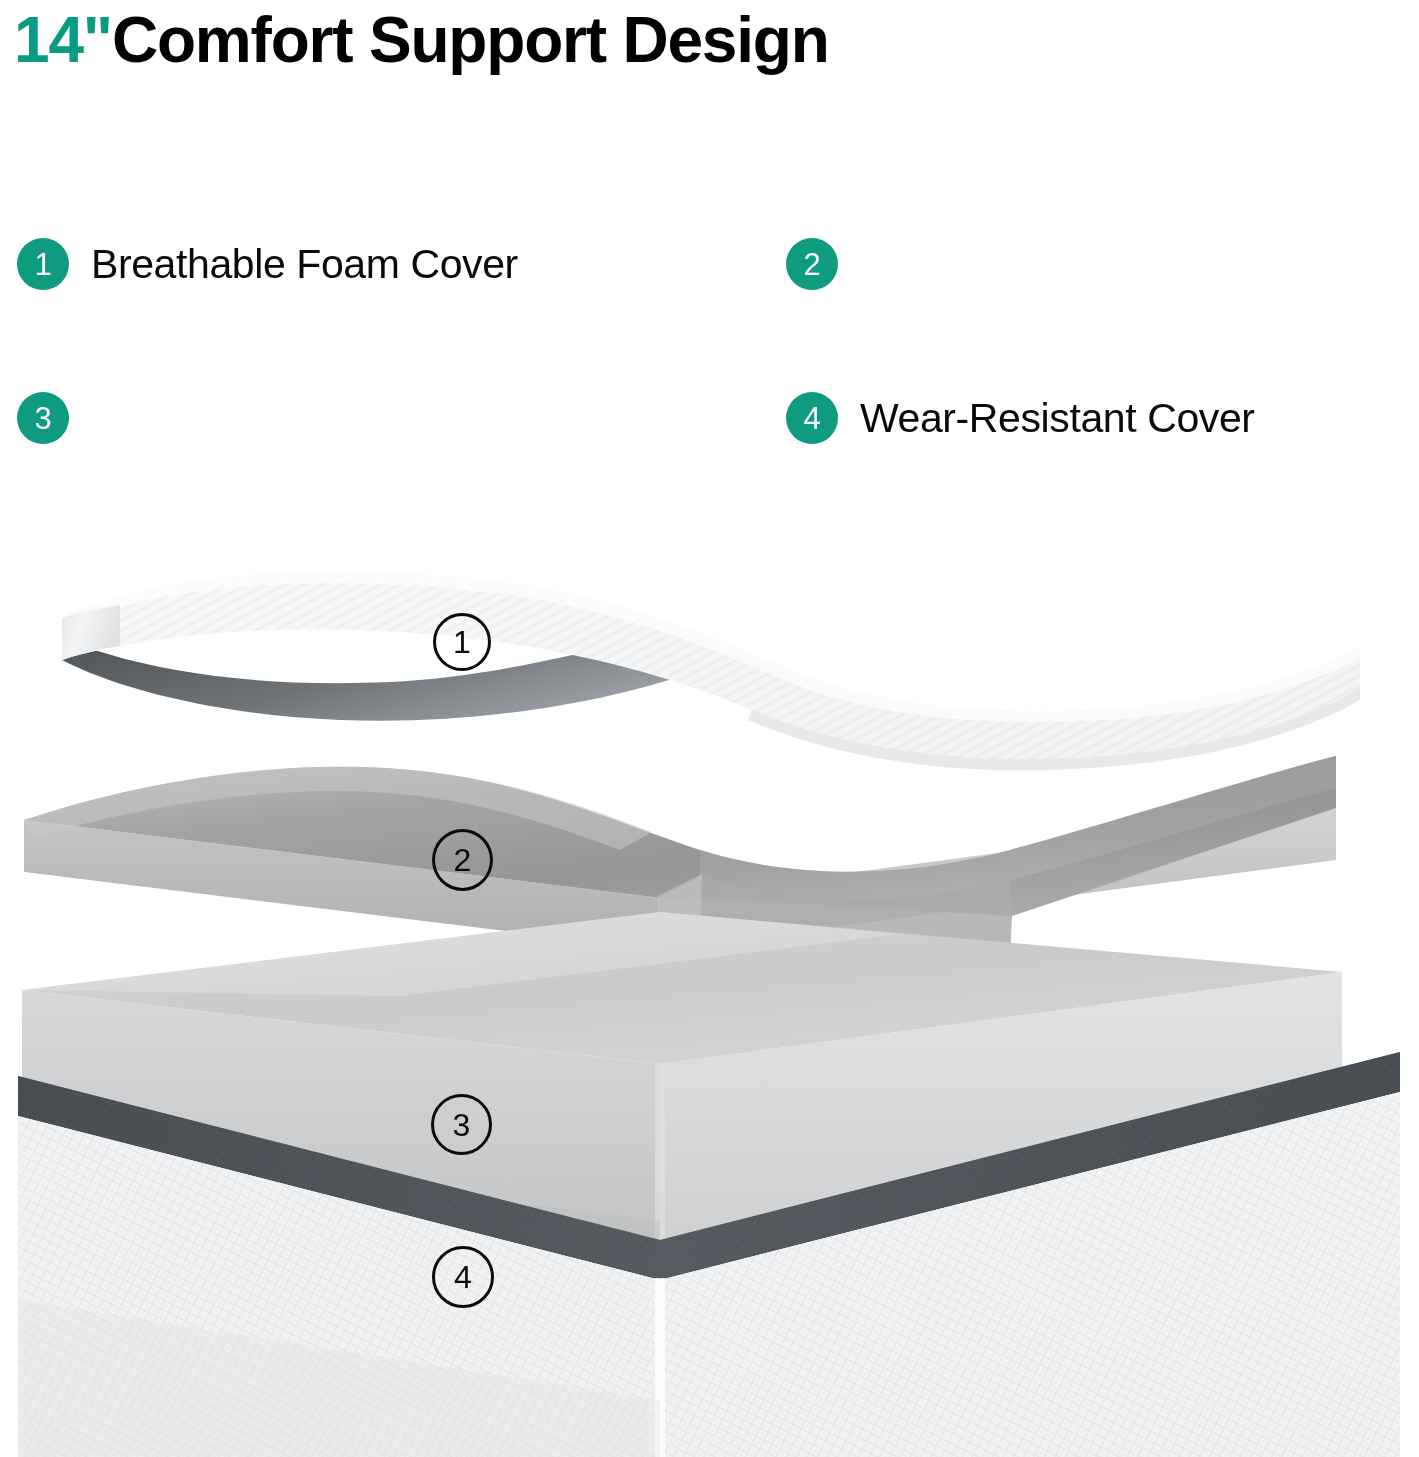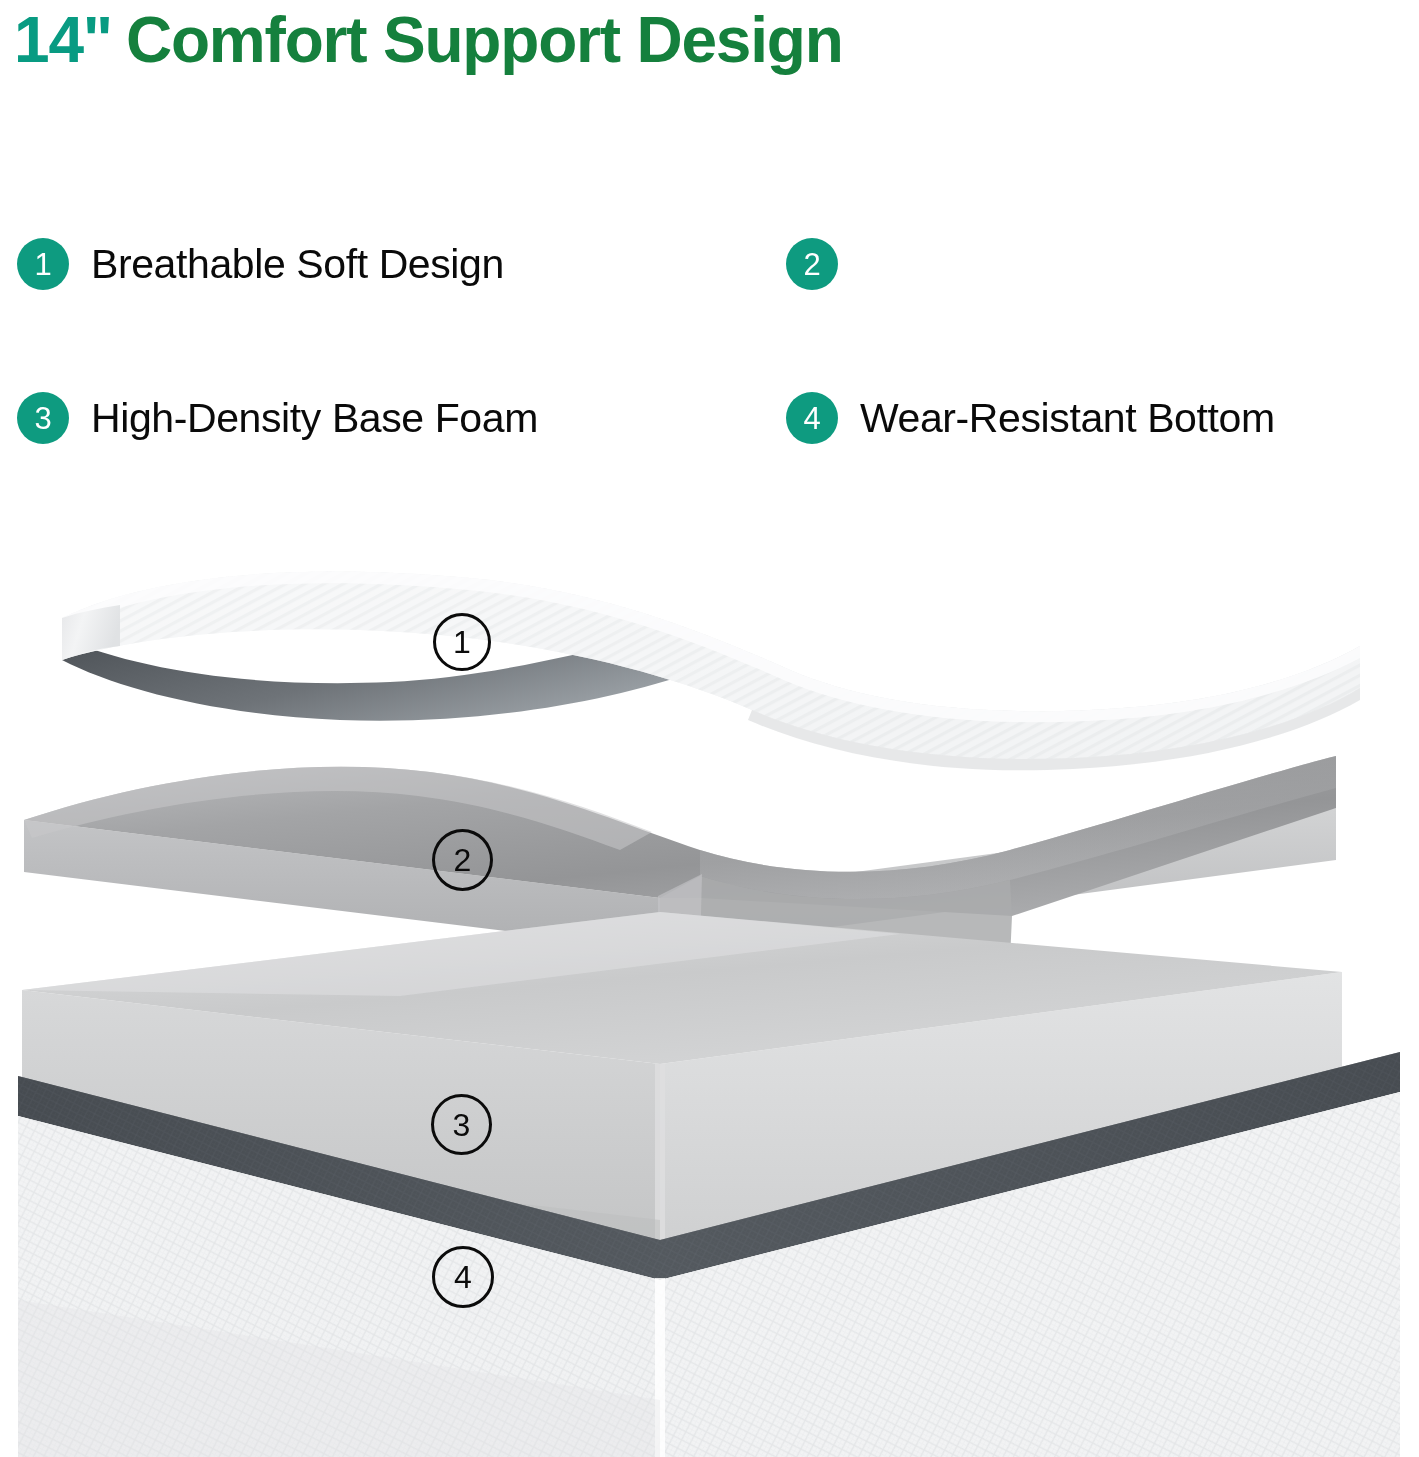--- a/index.html
+++ b/index.html
@@ -28,21 +28,21 @@
   .title-text {
     font-family: "Liberation Sans", sans-serif;
     font-size: 64px;
     font-weight: 700;
     letter-spacing: -1.2px;
     line-height: 76px;
     display: inline-block;
     vertical-align: baseline;
   }
   #title-measure { color: #089B82; }
-  #title-rest    { color: #15803d; margin-left: 14px; }
+  #title-rest    { color: #000000; }
 
   
   #legend {
     position: absolute;
     left: 0px;
     top: 228px;
     width: 1419px;
     height: 250px;
   }
   .legend-item {
@@ -116,35 +116,34 @@
 <body>
 
 <div id="title-block">
   <span class="title-text" id="title-measure">14"</span><span class="title-text" id="title-rest">Comfort Support Design</span>
 </div>
 
 <div id="legend">
 
   <div class="legend-item col-left row-1">
     <span class="legend-badge">1</span>
-    <span class="legend-label">Breathable Soft Design</span>
+    <span class="legend-label">Breathable Foam Cover</span>
   </div>
 
   <div class="legend-item col-right row-1">
     <span class="legend-badge">2</span>
   </div>
 
   <div class="legend-item col-left row-2">
     <span class="legend-badge">3</span>
-    <span class="legend-label">High-Density Base Foam</span>
   </div>
 
   <div class="legend-item col-right row-2">
     <span class="legend-badge">4</span>
-    <span class="legend-label">Wear-Resistant Bottom</span>
+    <span class="legend-label">Wear-Resistant Cover</span>
   </div>
 
 </div>
 
 <div id="diagram">
 <svg width="1419" height="937" viewBox="0 0 1419 937" xmlns="http://www.w3.org/2000/svg">
   <defs>
 
     <pattern id="quilt" width="13" height="13" patternUnits="userSpaceOnUse" patternTransform="rotate(-18)">
       <rect width="13" height="13" fill="#F2F3F4"></rect>

